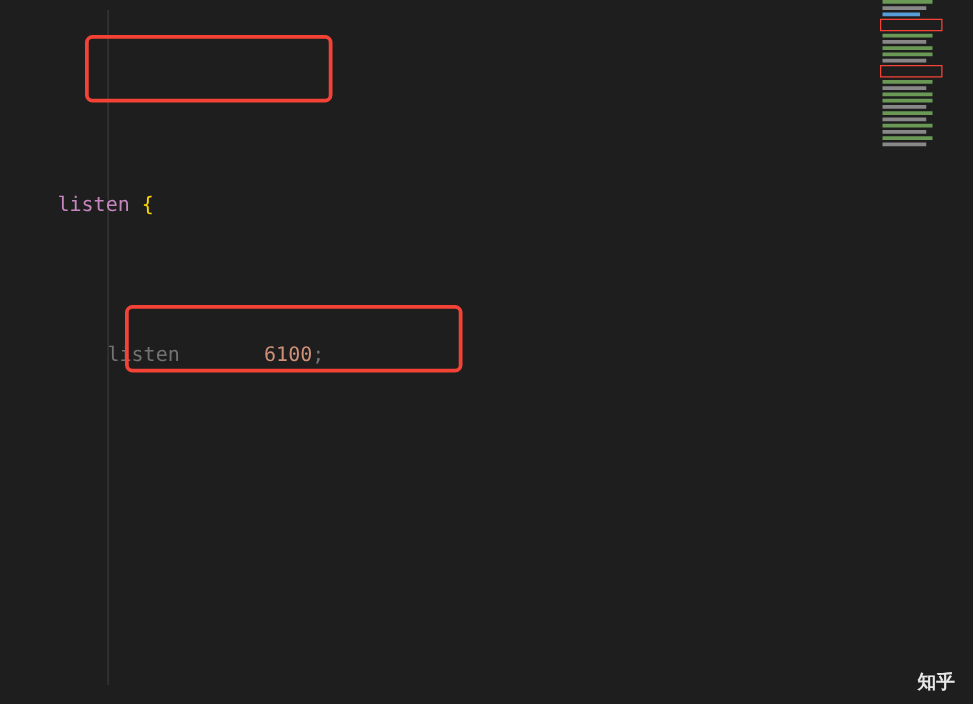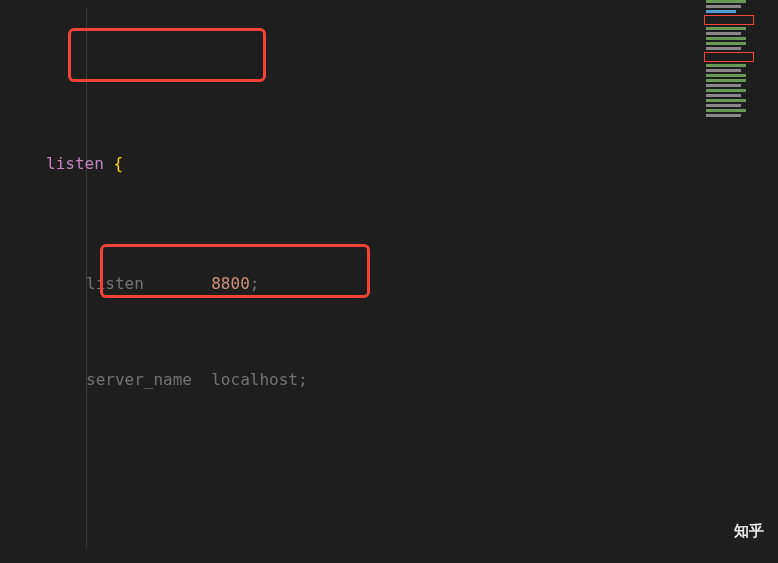--- a/index.html
+++ b/index.html
@@ -62,21 +62,21 @@
       margin-bottom: 2px;
       margin-left: 8px;
     }
     .mGreen { background: #6a9955; width: 40px; }
     .mBlue { background: #569cd6; width: 30px; }
     .mText { background: #888; width: 35px; }
     .mBox { border: 1px solid #f44336; width: 50px; height: 10px; margin: 2px 6px; }
 
     .watermark {
       position: absolute;
-      bottom: 22px;
+      bottom: 8px;
       right: 14px;
       color: #f0f0f0;
       font-family: -apple-system, sans-serif;
       font-size: 17px;
       font-weight: 400;
       z-index: 20;
       display: flex;
       align-items: center;
       gap: 12px;
     }
@@ -92,23 +92,22 @@
 <body>
 
 <div class="editor">
   <div class="highlight-box hb1"></div>
   <div class="highlight-box hb2"></div>
   <div class="guide g0"></div>
 
   <div class="line indent0"><span class="keyword">listen</span><span class="curly"> {</span></div>
 
 
-  <div class="line indent1"><span class="text">listen       </span><span class="number">8800</span><span class="text">;</span></div>
+  <div class="line indent1"><span class="text">listen       </span><span class="number">6100</span><span class="text">;</span></div>
 
-  <div class="line indent1"><span class="text">server_name  localhost</span><span class="text">;</span></div>
 
   <div class="line">&nbsp;</div>
 
   
 
   
 
   
 
   

